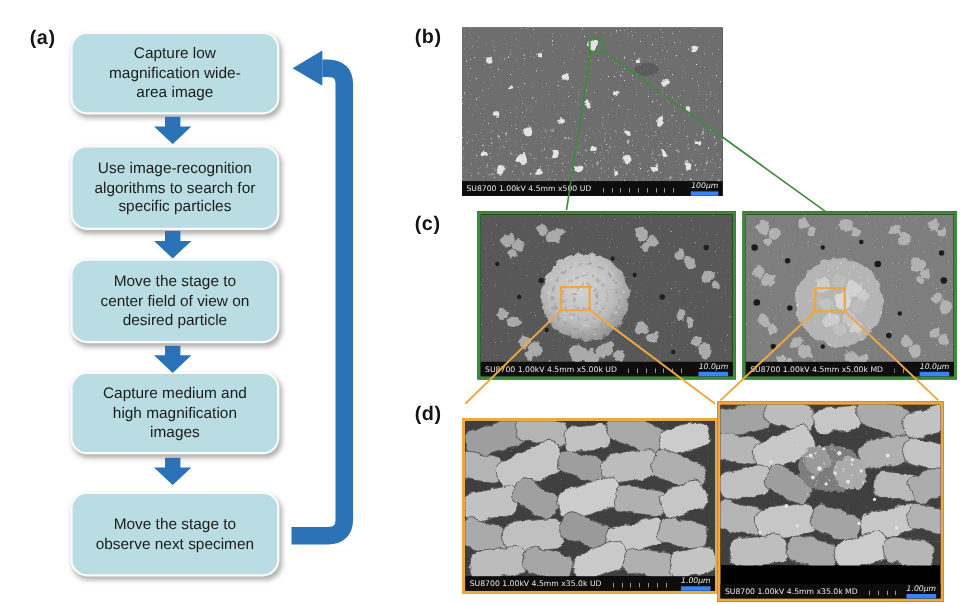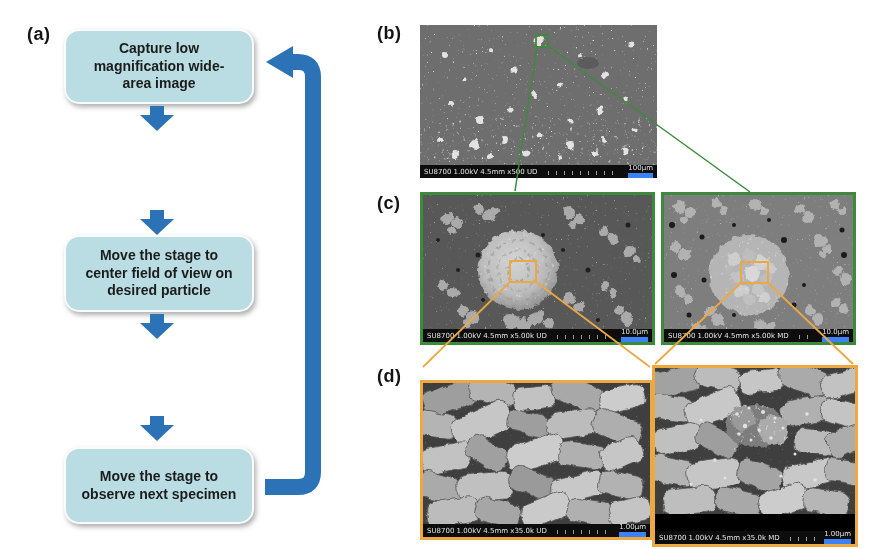--- a/index.html
+++ b/index.html
@@ -4,34 +4,34 @@
 <style>
   html,body{margin:0;padding:0;background:#fff;}
   body{font-family:"Liberation Sans",sans-serif;}
   .canvas{position:relative;width:885px;height:549px;background:#ffffff;overflow:hidden;}
   .plabel{position:absolute;font-weight:bold;font-size:18px;color:#141414;letter-spacing:0.5px;}
   
   .flow-box{position:absolute;left:64px;width:190px;box-sizing:border-box;
     background:#b9dde2;border:2px solid #fbfbfb;border-radius:15px;
     box-shadow:2px 3px 5px rgba(110,110,110,.55);
     display:flex;align-items:center;justify-content:center;text-align:center;
-    font-weight:bold;font-size:14px;line-height:1.28;color:#1c1c1c;
+    font-weight:normal;font-size:14px;line-height:1.28;color:#1c1c1c;
     padding:4px 8px;white-space:pre-line;}
   .flow-arrow{position:absolute;left:139px;width:36px;height:25px;}
   
   .panel{position:absolute;box-sizing:border-box;background:#000;}
   .panel svg{display:block;}
-  .border-green{border:3px solid #3e8a3c;}
+  .border-green{border:3px solid #3e8a3c;margin-left:14px;}
   .border-orange{border:3px solid #eda842;}
   .caption-bar{position:absolute;left:0;right:0;bottom:0;height:13px;background:#0d0d0d;
     display:flex;align-items:center;padding:0 4px;color:#e6e6e6;font-size:7px;
     font-family:"DejaVu Sans",sans-serif;white-space:nowrap;overflow:hidden;}
   .ticks{flex:1;height:4px;margin:3px 8px 0 10px;
     background:repeating-linear-gradient(90deg,#9a9a9a 0 1px,transparent 1px 8px);}
-  .scale{border-bottom:7px solid #3b82f6;padding-bottom:1px;}
+  .scale{border-bottom:5px solid #3b82f6;padding-bottom:1px;font-style:italic;}
   .overlay{position:absolute;left:0;top:0;pointer-events:none;z-index:10;}
 </style>
 </head>
 <body>
 
 <div class="canvas">
 
   <svg width="0" height="0" style="position:absolute" aria-hidden="true">
     <defs>
       <filter id="fSpeck" x="0%" y="0%" width="100%" height="100%">
@@ -65,23 +65,29 @@
   </svg>
 
   <div class="plabel" style="left:27px;top:24px">(a)</div>
   <div class="plabel" style="left:377px;top:23px">(b)</div>
   <div class="plabel" style="left:377px;top:193px">(c)</div>
   <div class="plabel" style="left:377px;top:366px">(d)</div>
 
   <div class="flow-box" style="top:29px;height:75px">Capture low
 magnification wide-
 area image</div>
+  <div class="flow-box" style="top:132px;height:77px">Use image-recognition
+algorithms to search for
+specific particles</div>
   <div class="flow-box" style="top:235px;height:77px">Move the stage to
 center field of view on
 desired particle</div>
+  <div class="flow-box" style="top:338px;height:75px">Capture medium and
+high magnification
+images</div>
   <div class="flow-box" style="top:447px;height:77px">Move the stage to
 observe next specimen</div>
 
   <svg class="flow-arrow" style="top:106px" viewBox="0 0 36 25">
       <path d="M11 0 H25 V9 H35 L18 25 L1 9 H11 Z" fill="#2b72b6"></path>
     </svg>
   <svg class="flow-arrow" style="top:210px" viewBox="0 0 36 25">
       <path d="M11 0 H25 V9 H35 L18 25 L1 9 H11 Z" fill="#2b72b6"></path>
     </svg>
   <svg class="flow-arrow" style="top:314px" viewBox="0 0 36 25">

